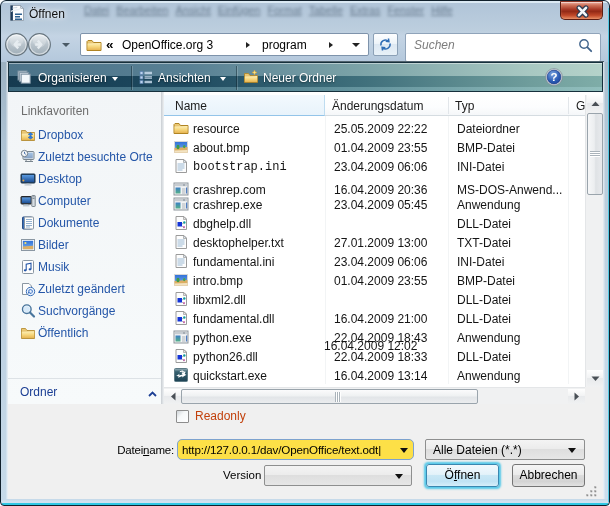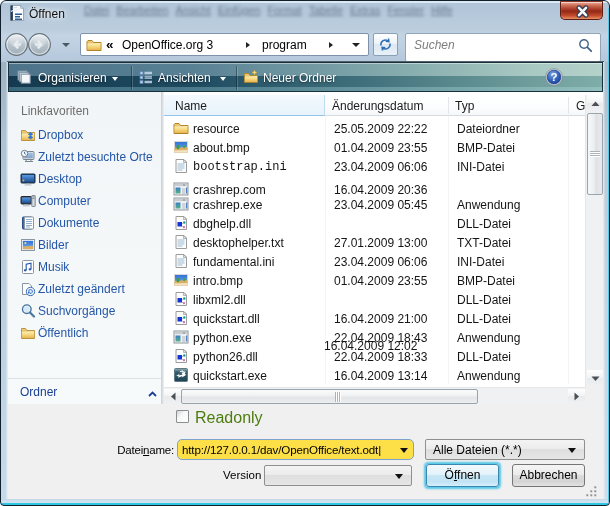--- a/index.html
+++ b/index.html
@@ -64,21 +64,21 @@
 .sbtn{position:absolute;background:linear-gradient(to bottom,#fefefe,#f2f3f4 45%,#e8eaec 50%,#f0f1f2);}
 .vthumb{position:absolute;left:1px;top:18px;width:16px;height:82px;border:1px solid #9aa4ac;border-radius:2px;
   background:linear-gradient(to right,#f6f7f8,#eceef0 45%,#dfe2e5 55%,#e8eaed);}
 .hscroll{position:absolute;left:0px;top:295px;width:421px;height:17px;background:#f0f1f2;border-top:1px solid #e4e6e8;}
 .hthumb{position:absolute;left:17px;top:1px;width:297px;height:15px;border:1px solid #9aa4ac;border-radius:2px;
   background:linear-gradient(to bottom,#fbfbfc,#eff1f2 45%,#e2e5e8 55%,#ebedef);}
 .corner{position:absolute;left:421px;top:295px;width:18px;height:17px;background:#f0f0f0;}
 
 .footer{position:absolute;left:8px;top:404px;width:595px;height:95px;background:#f0f0f0;z-index:3;}
 .checkbox{position:absolute;left:168px;top:6px;width:13px;height:13px;background:linear-gradient(135deg,#cfd4d8,#f6f8f9 40%,#fff);border:1px solid #8d8d8d;border-radius:1px;}
-.cblabel{position:absolute;left:187px;top:5px;color:#4d7c0f;font-size:16px;}
+.cblabel{position:absolute;left:187px;top:5px;color:#c2410c;font-size:12px;}
 .flabel{position:absolute;color:#000;font-size:12px;}
 .fninput{position:absolute;left:169px;top:35px;width:237px;height:21px;background:#fde047;border:1px solid #7da2ce;border-radius:5px;}
 .fntext{position:absolute;left:4px;top:3px;font-size:11.6px;color:#000;white-space:nowrap;letter-spacing:-0.15px;}
 .combo{position:absolute;height:21px;border:1px solid #8e8f8f;border-radius:2px;
   background:linear-gradient(to bottom,#f4f4f4,#ececec 45%,#dedede 50%,#e6e6e6);}
 .combotxt{position:absolute;left:7px;top:3px;font-size:12px;color:#000;}
 .barrow{position:absolute;width:0;height:0;border-left:4px solid transparent;border-right:4px solid transparent;border-top:5px solid #0f0f0f;}
 .btn{position:absolute;top:60px;width:73px;height:23px;border-radius:3px;font-size:12px;color:#000;text-align:center;line-height:21px;}
 .btn-default{border:1px solid #3a87b0;box-shadow:0 0 2px 1.2px #55c8e8;
   background:linear-gradient(to bottom,#f2f9fd 0,#e3f2fa 45%,#c9e7f5 50%,#c0e3f4 78%,#d6eefa 100%);}
@@ -371,20 +371,21 @@
               <rect x="2" y="3" width="12" height="2.2" fill="#c7ccd1"></rect>
               <circle cx="11" cy="4" r=".7" fill="#6b7680"></circle>
               <rect x="2.5" y="6.5" width="5" height="6" fill="url(#gapp)"></rect>
               <g stroke="#aeb5bc" stroke-width="1.2" fill="none">
                 <path d="M9 8h3.5M9 10h3.5M9 12h3.5"></path>
               </g>
               <rect x="13" y="6.5" width="1.2" height="6" fill="#4f7ec1"></rect>
             </svg></div>
           <div class="rowtxt" style="left:29px;">crashrep.com</div>
           <div class="rowtxt" style="left:170px;">16.04.2009 20:36</div>
+          <div class="rowtxt" style="left:293px;">MS-DOS-Anwend...</div>
         </div>
         <div class="row" style="top:103px;">
           <div class="ricon"><svg width="16" height="16" viewBox="0 0 16 16">
               <rect x="1" y="2" width="14" height="12" fill="#f2f3f4" stroke="#8d959c"></rect>
               <rect x="2" y="3" width="12" height="2.2" fill="#c7ccd1"></rect>
               <circle cx="11" cy="4" r=".7" fill="#6b7680"></circle>
               <rect x="2.5" y="6.5" width="5" height="6" fill="url(#gapp)"></rect>
               <g stroke="#aeb5bc" stroke-width="1.2" fill="none">
                 <path d="M9 8h3.5M9 10h3.5M9 12h3.5"></path>
               </g>
@@ -457,21 +458,21 @@
         </div>
         <div class="row" style="top:217px;">
           <div class="ricon"><svg width="16" height="16" viewBox="0 0 16 16">
               <path d="M3 1.5 H11 L13.5 4 V14.5 H3 Z" fill="#fdfdfd" stroke="#9b9b9b"></path>
               <path d="M10.5 1.5 L13.5 4.5 L10.5 4.5 Z" fill="#e4e4e4" stroke="#9b9b9b" stroke-width=".7"></path>
               <rect x="4.5" y="7" width="4.5" height="4.5" fill="#1334d8"></rect>
               <circle cx="11.3" cy="7.5" r="1.2" fill="#0e9e9e"></circle>
               <path d="M9.8 11.5 l2.4 0 -1.2 2 z" fill="#b0188c"></path>
               <path d="M9 9 L11 7.5 M9 11 L10.8 12.6" stroke="#8a8a8a" stroke-width=".6"></path>
             </svg></div>
-          <div class="rowtxt" style="left:29px;">quickstart.dll</div>
+          <div class="rowtxt" style="left:29px;">fundamental.dll</div>
           <div class="rowtxt" style="left:170px;">16.04.2009 21:00</div>
           <div class="rowtxt" style="left:293px;">DLL-Datei</div>
         </div>
         <div class="row" style="top:236px;">
           <div class="ricon"><svg width="16" height="16" viewBox="0 0 16 16">
               <rect x="1" y="2" width="14" height="12" fill="#f2f3f4" stroke="#8d959c"></rect>
               <rect x="2" y="3" width="12" height="2.2" fill="#c7ccd1"></rect>
               <circle cx="11" cy="4" r=".7" fill="#6b7680"></circle>
               <rect x="2.5" y="6.5" width="5" height="6" fill="url(#gapp)"></rect>
               <g stroke="#aeb5bc" stroke-width="1.2" fill="none">

